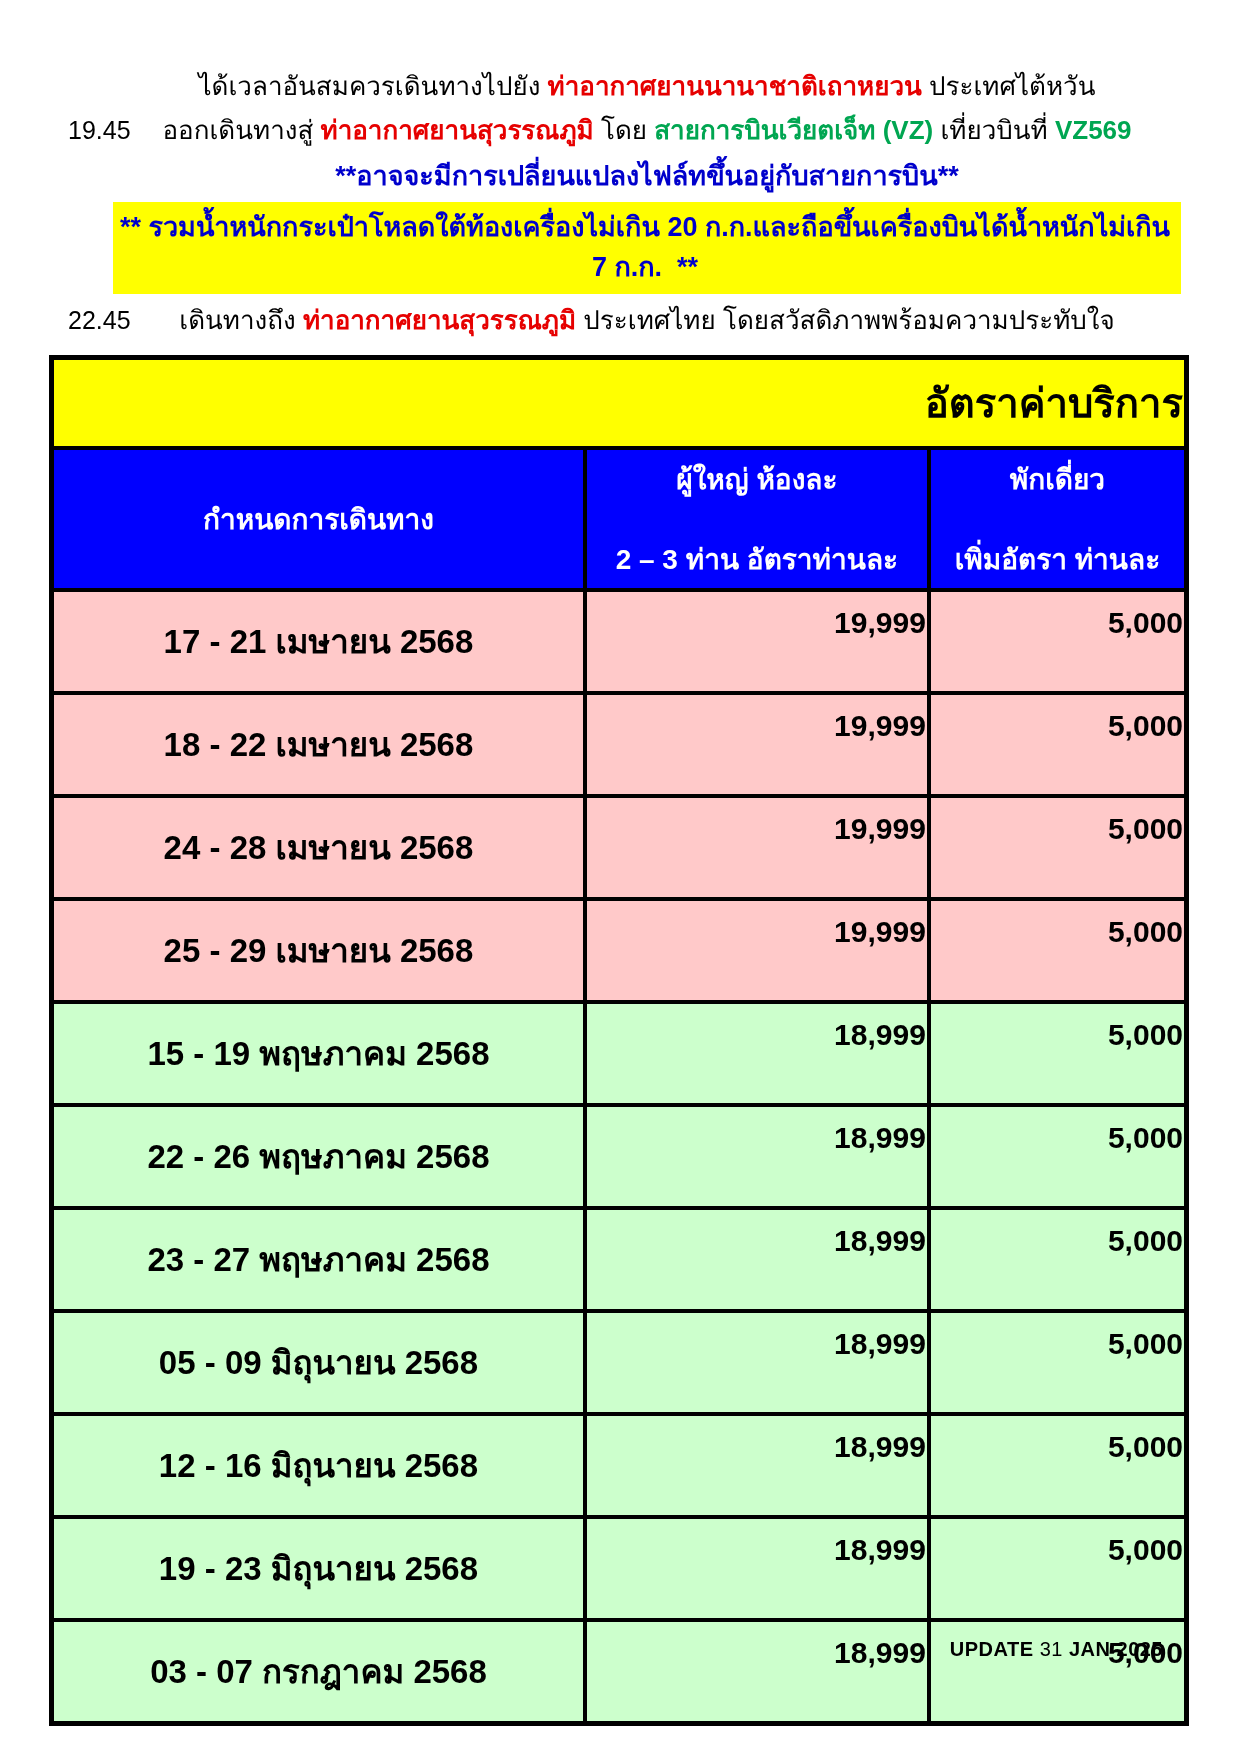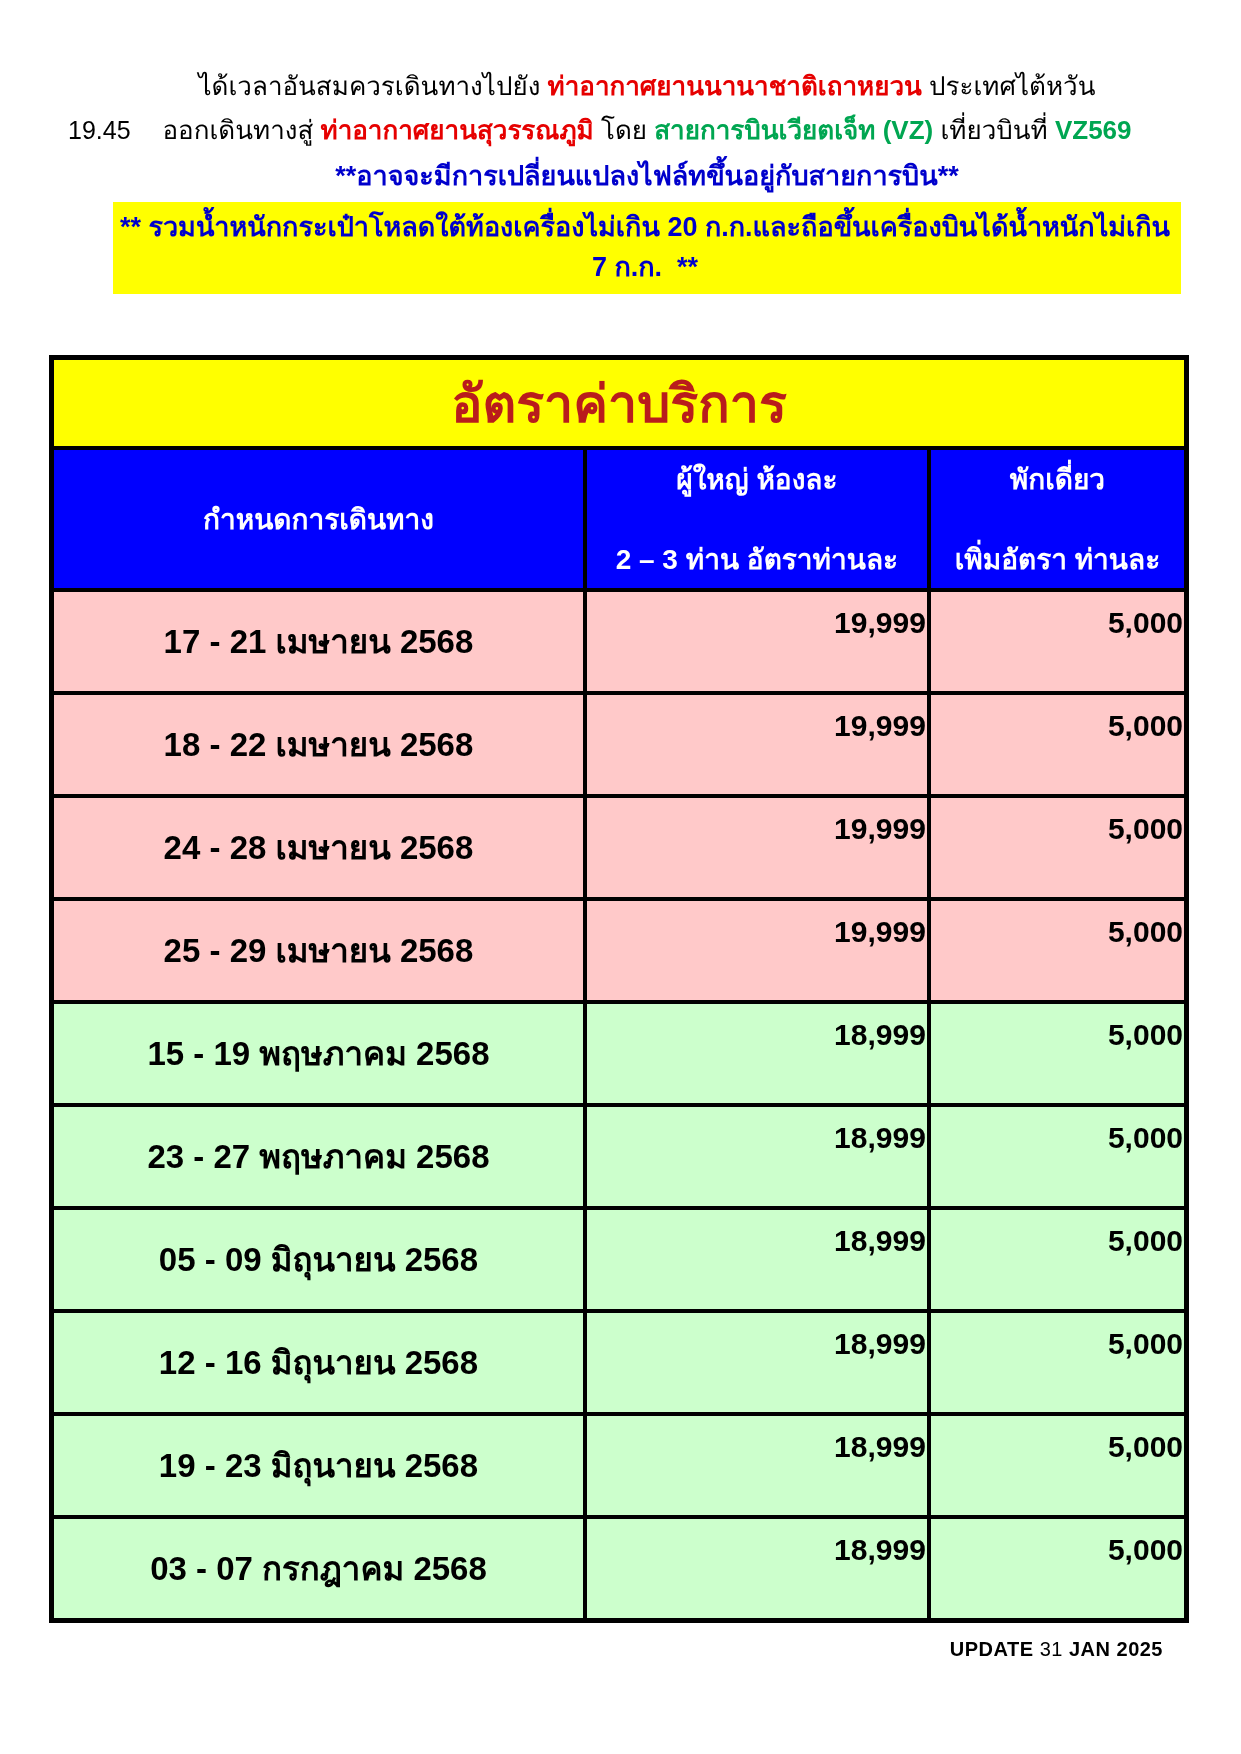--- a/index.html
+++ b/index.html
@@ -17,22 +17,22 @@
   .hl-yellow{background:#ffff00;display:inline-block;padding:5px 10px 7px 6px;white-space:pre-wrap;}
   .line-sp{margin-top:6px;}
 
   table.rates{
     position:absolute;left:49px;top:355px;width:1140px;
     border-collapse:collapse;table-layout:fixed;
   }
   table.rates td{border:4px solid #000;}
   table.rates{border:5px solid #000;}
   td.title-cell{
-    background:#ffff00;height:84px;text-align:center;vertical-align:middle;
-    font-size:52px;font-weight:bold;color:#b91c1c;
+    background:#ffff00;height:84px;text-align:right;vertical-align:middle;
+    font-size:40px;font-weight:bold;color:#000000;
   }
   tr.head td{
     background:#0000ff;color:#ffffff;font-weight:bold;font-size:28px;
     text-align:center;height:136px;vertical-align:middle;
   }
   tr.head .h2{margin-top:36px;}
   tr.data td{height:84px;}
   tr[data-bg="pink"] td{background:#ffc9c9;}
   tr[data-bg="green"] td{background:#ccffcc;}
   td.date{
@@ -62,20 +62,24 @@
   </div>
 
   <div class="itin-line line-sp">
     <span class="itin-text note-blue">**อาจจะมีการเปลี่ยนแปลงไฟล์ทขึ้นอยู่กับสายการบิน**</span>
   </div>
 
   <div class="itin-line line-sp">
     <span class="itin-text"><span class="hl-yellow note-blue">** รวมน้ำหนักกระเป๋าโหลดใต้ท้องเครื่องไม่เกิน 20 ก.ก.และถือขึ้นเครื่องบินได้น้ำหนักไม่เกิน 7 ก.ก.  **</span></span>
   </div>
 
+  <div class="itin-line line-sp">
+    <span class="itin-time">22.45</span>
+    <span class="itin-text"><span>เดินทางถึง </span><span class="seg-red">ท่าอากาศยานสุวรรณภูมิ</span><span> ประเทศไทย โดยสวัสดิภาพพร้อมความประทับใจ</span></span>
+  </div>
 
 </div>
 
 <table class="rates">
   <colgroup>
     <col style="width:47%">
     <col style="width:30.3%">
     <col style="width:22.7%">
   </colgroup>
   <tbody>
@@ -115,20 +119,25 @@
       <td class="date">25 - 29 เมษายน 2568</td>
       <td class="price">19,999</td>
       <td class="price">5,000</td>
     </tr>
     <tr class="data" data-bg="green">
       <td class="date">15 - 19 พฤษภาคม 2568</td>
       <td class="price">18,999</td>
       <td class="price">5,000</td>
     </tr>
     <tr class="data" data-bg="green">
+      <td class="date">22 - 26 พฤษภาคม 2568</td>
+      <td class="price">18,999</td>
+      <td class="price">5,000</td>
+    </tr>
+    <tr class="data" data-bg="green">
       <td class="date">23 - 27 พฤษภาคม 2568</td>
       <td class="price">18,999</td>
       <td class="price">5,000</td>
     </tr>
     <tr class="data" data-bg="green">
       <td class="date">05 - 09 มิถุนายน 2568</td>
       <td class="price">18,999</td>
       <td class="price">5,000</td>
     </tr>
     <tr class="data" data-bg="green">

